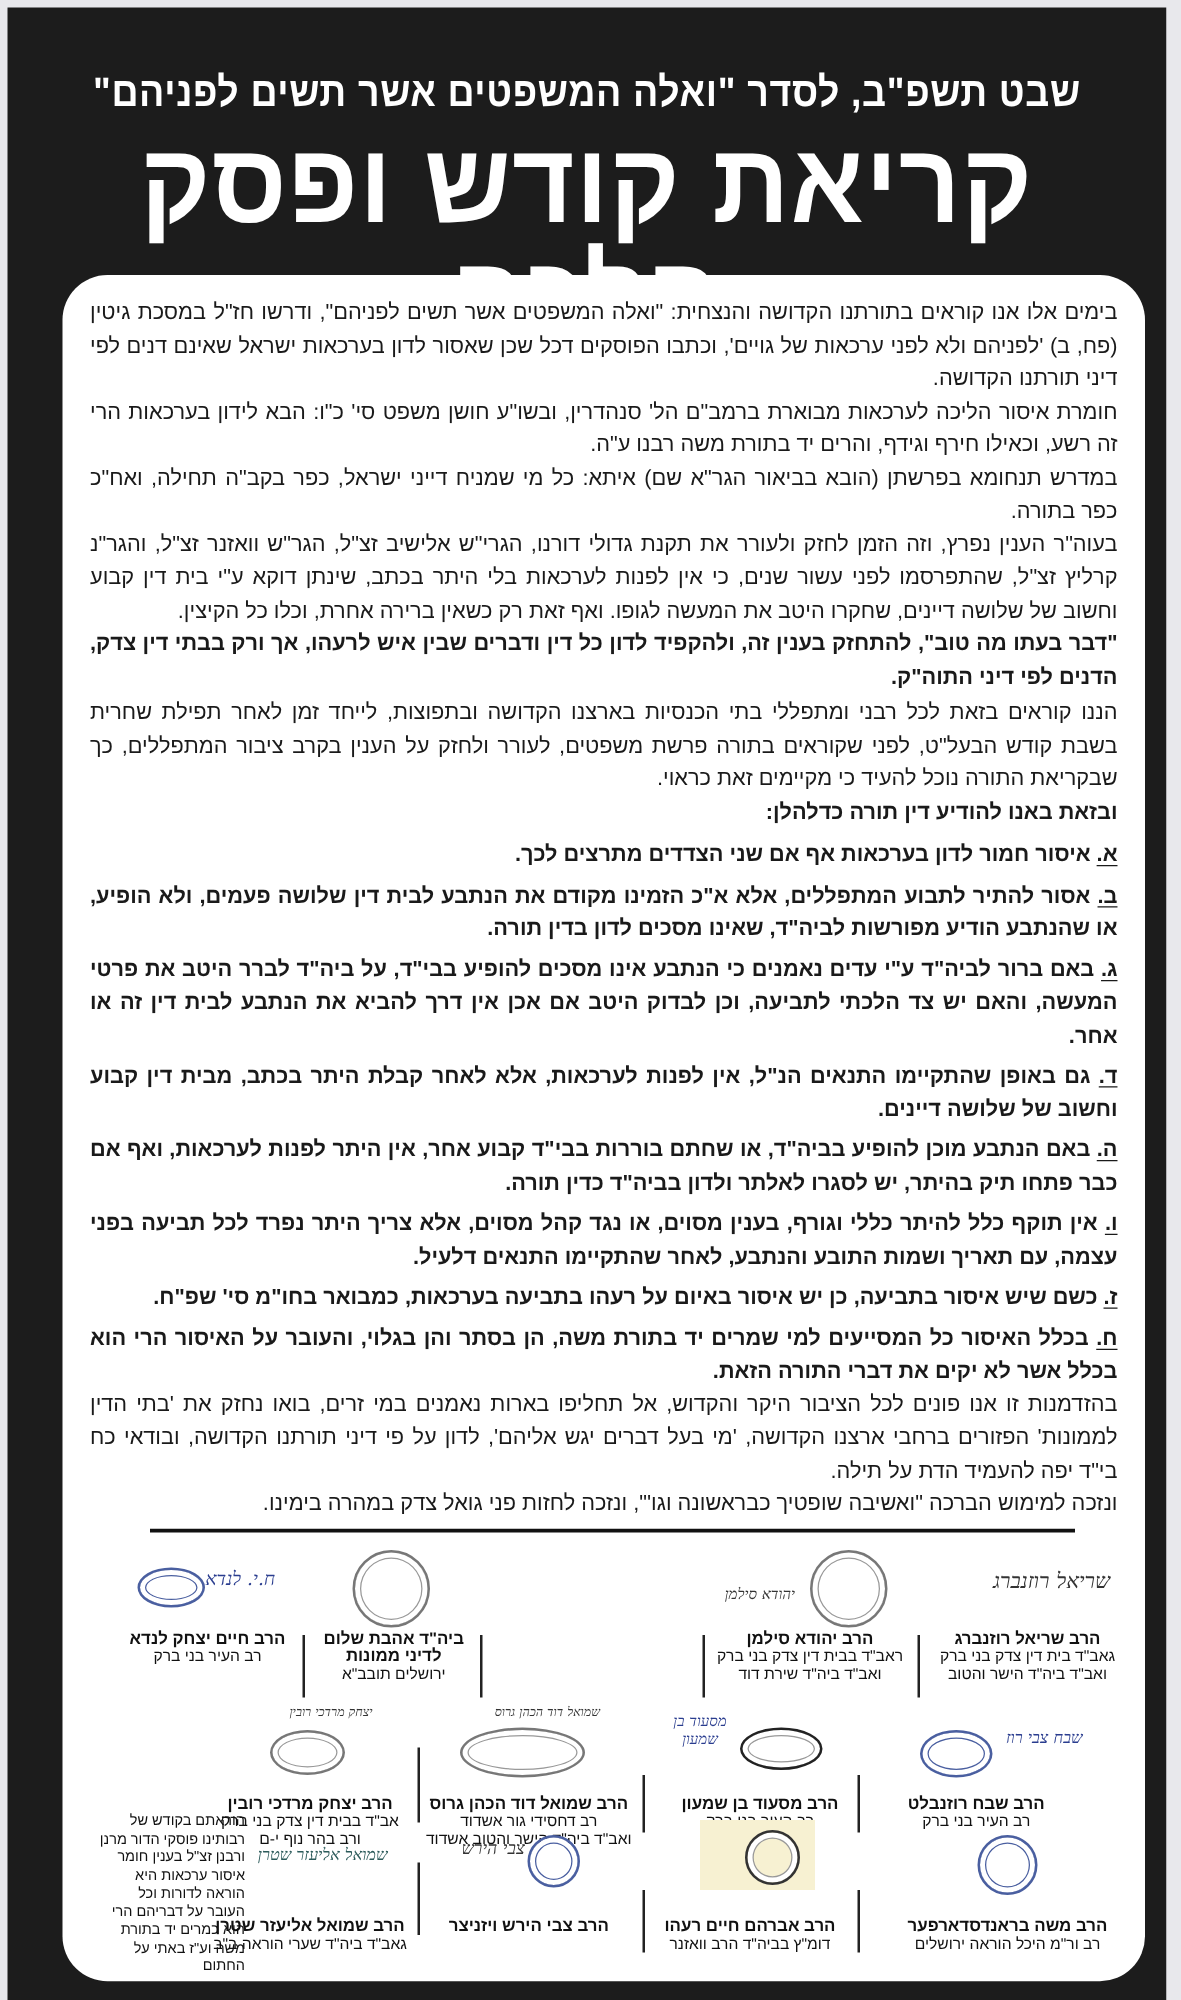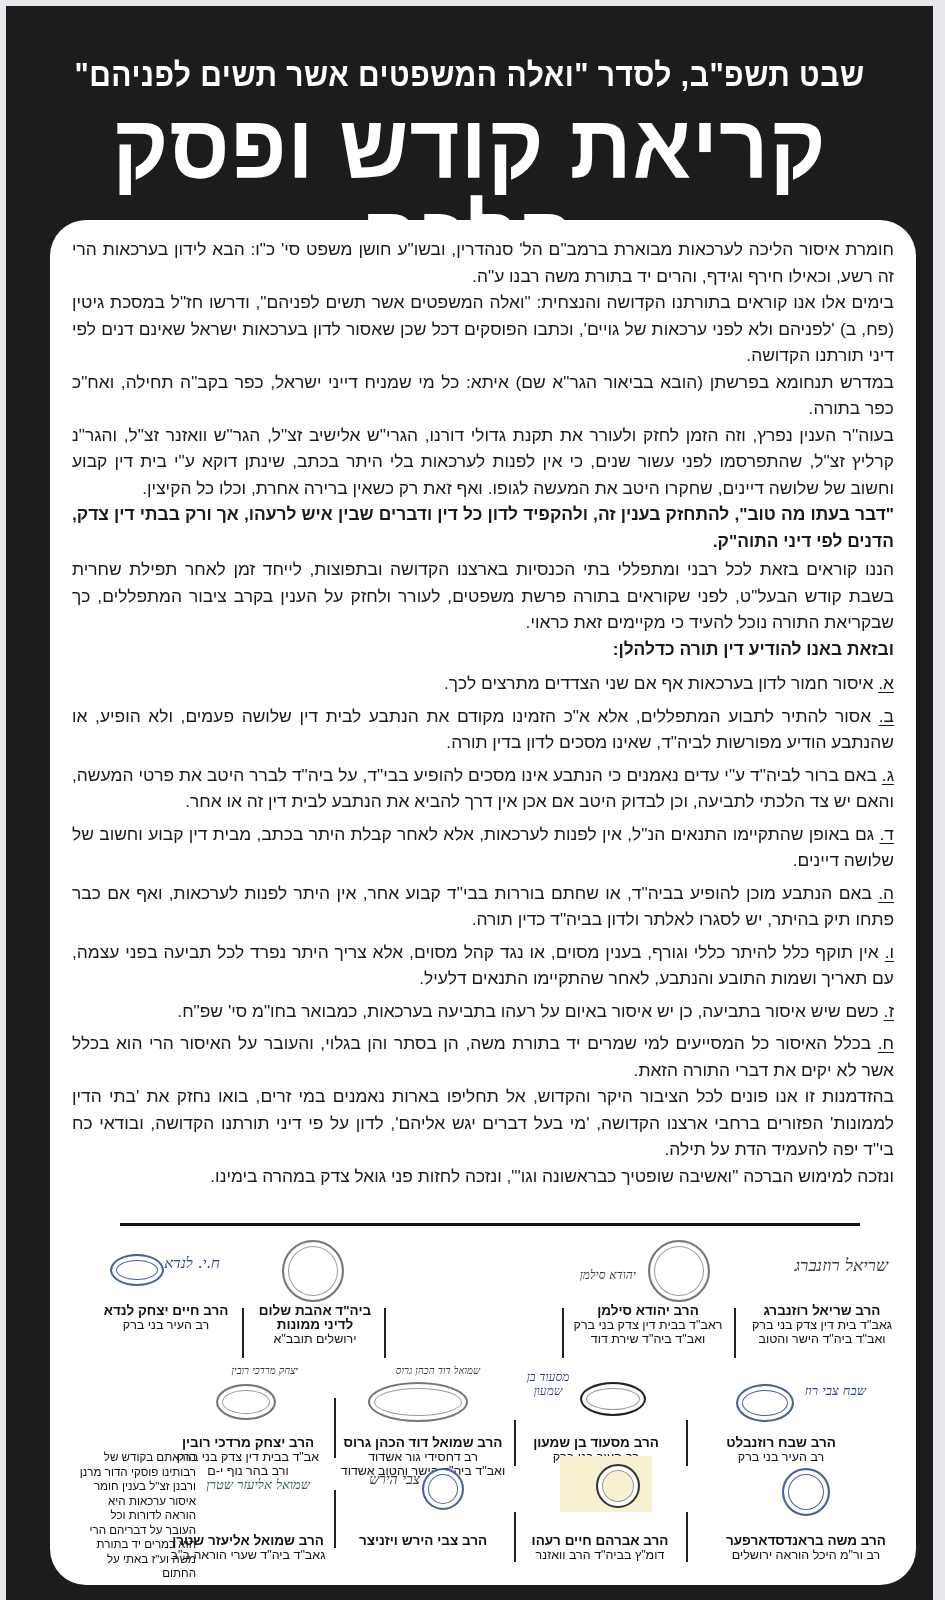--- a/index.html
+++ b/index.html
@@ -26,21 +26,21 @@
     position:absolute; left:44px; top:214px; width:866px; height:1365px;
     background:#fff; border-radius:36px;
   }
   .body-text {
     position:absolute; right:22px; left:22px; top:16px;
     font-size:17.4px; line-height:26.5px; color:#1a1a1a;
     text-align:justify;
   }
   .body-text p { margin:0; }
   .bold { font-weight:bold; }
-  .item { font-weight:normal; margin:0 0 6px 0 !important; }
+  .item { font-weight:bold; margin:0 0 6px 0 !important; }
   .item .letter { text-decoration:underline; text-decoration-thickness:1px; text-underline-offset:3px; }
   .divider {
     position:absolute; left:70px; right:56px; top:1003px; height:3px; background:#111;
   }
   .sig {
     position:absolute; text-align:center; color:#111; font-size:12.5px; line-height:14px;
   }
   .sig .name { font-weight:bold; font-size:13.5px; }
   .sig .graphic { height:62px; position:relative; margin-bottom:4px; }
   .stamp {
@@ -64,22 +64,22 @@
 </style>
 </head>
 <body>
 
 <div class="frame">
   <div class="subtitle">שבט תשפ"ב, לסדר "ואלה המשפטים אשר תשים לפניהם"</div>
   <div class="title">קריאת קודש ופסק הלכה</div>
 
   <div class="card">
     <div class="body-text">
+      <p>בימים אלו אנו קוראים בתורתנו הקדושה והנצחית: "ואלה המשפטים אשר תשים לפניהם", ודרשו חז"ל במסכת גיטין (פח, ב) 'לפניהם ולא לפני ערכאות של גויים', וכתבו הפוסקים דכל שכן שאסור לדון בערכאות ישראל שאינם דנים לפי דיני תורתנו הקדושה.</p>
       <p>חומרת איסור הליכה לערכאות מבוארת ברמב"ם הל' סנהדרין, ובשו"ע חושן משפט סי' כ"ו: הבא לידון בערכאות הרי זה רשע, וכאילו חירף וגידף, והרים יד בתורת משה רבנו ע"ה.</p>
-      <p>בימים אלו אנו קוראים בתורתנו הקדושה והנצחית: "ואלה המשפטים אשר תשים לפניהם", ודרשו חז"ל במסכת גיטין (פח, ב) 'לפניהם ולא לפני ערכאות של גויים', וכתבו הפוסקים דכל שכן שאסור לדון בערכאות ישראל שאינם דנים לפי דיני תורתנו הקדושה.</p>
       <p>במדרש תנחומא בפרשתן (הובא בביאור הגר"א שם) איתא: כל מי שמניח דייני ישראל, כפר בקב"ה תחילה, ואח"כ כפר בתורה.</p>
       <p>בעוה"ר הענין נפרץ, וזה הזמן לחזק ולעורר את תקנת גדולי דורנו, הגרי"ש אלישיב זצ"ל, הגר"ש וואזנר זצ"ל, והגר"נ קרליץ זצ"ל, שהתפרסמו לפני עשור שנים, כי אין לפנות לערכאות בלי היתר בכתב, שינתן דוקא ע"י בית דין קבוע וחשוב של שלושה דיינים, שחקרו היטב את המעשה לגופו. ואף זאת רק כשאין ברירה אחרת, וכלו כל הקיצין.</p>
       <p class="bold">"דבר בעתו מה טוב", להתחזק בענין זה, ולהקפיד לדון כל דין ודברים שבין איש לרעהו, אך ורק בבתי דין צדק, הדנים לפי דיני התוה"ק.</p>
       <p style="margin-top:2px;">הננו קוראים בזאת לכל רבני ומתפללי בתי הכנסיות בארצנו הקדושה ובתפוצות, לייחד זמן לאחר תפילת שחרית בשבת קודש הבעל"ט, לפני שקוראים בתורה פרשת משפטים, לעורר ולחזק על הענין בקרב ציבור המתפללים, כך שבקריאת התורה נוכל להעיד כי מקיימים זאת כראוי.</p>
       <p class="bold" style="margin-bottom:8px;">ובזאת באנו להודיע דין תורה כדלהלן:</p>
 
       <p class="item"><span class="letter">א.</span> <span>איסור חמור לדון בערכאות אף אם שני הצדדים מתרצים לכך.</span></p>
       <p class="item"><span class="letter">ב.</span> <span>אסור להתיר לתבוע המתפללים, אלא א"כ הזמינו מקודם את הנתבע לבית דין שלושה פעמים, ולא הופיע, או שהנתבע הודיע מפורשות לביה"ד, שאינו מסכים לדון בדין תורה.</span></p>
       <p class="item"><span class="letter">ג.</span> <span>באם ברור לביה"ד ע"י עדים נאמנים כי הנתבע אינו מסכים להופיע בבי"ד, על ביה"ד לברר היטב את פרטי המעשה, והאם יש צד הלכתי לתביעה, וכן לבדוק היטב אם אכן אין דרך להביא את הנתבע לבית דין זה או אחר.</span></p>
       <p class="item"><span class="letter">ד.</span> <span>גם באופן שהתקיימו התנאים הנ"ל, אין לפנות לערכאות, אלא לאחר קבלת היתר בכתב, מבית דין קבוע וחשוב של שלושה דיינים.</span></p>
@@ -134,21 +134,21 @@
 
     <div class="sig" style="right:60px; top:1150px; width:150px;">
       <div class="graphic">
         <span class="stamp blue oval" style="right:62px; top:14px; width:54px; height:34px;"></span>
         <span class="scribble blue" style="right:-10px; top:14px; font-size:13px;">שבח צבי רוז</span>
       </div>
       <div class="name">הרב שבח רוזנבלט</div>
       <div>רב העיר בני ברק</div>
     </div>
     <div class="vline" style="right:228px; top:1200px; height:46px;"></div>
-    <div class="sig" style="right:240px; top:1150px; width:160px;">
+    <div class="sig" style="right:228px; top:1150px; width:160px;">
       <div class="graphic">
         <span class="stamp oval" style="right:30px; top:12px; width:62px; height:30px; border-color:#222;"></span>
         <span class="scribble blue" style="right:96px; top:0px; font-size:12px;">מסעוד בן שמעון</span>
       </div>
       <div class="name">הרב מסעוד בן שמעון</div>
       <div>רב העיר בני ברק</div>
     </div>
     <div class="vline" style="right:400px; top:1200px; height:46px;"></div>
     <div class="sig" style="right:408px; top:1150px; width:170px;">
       <div class="graphic">

